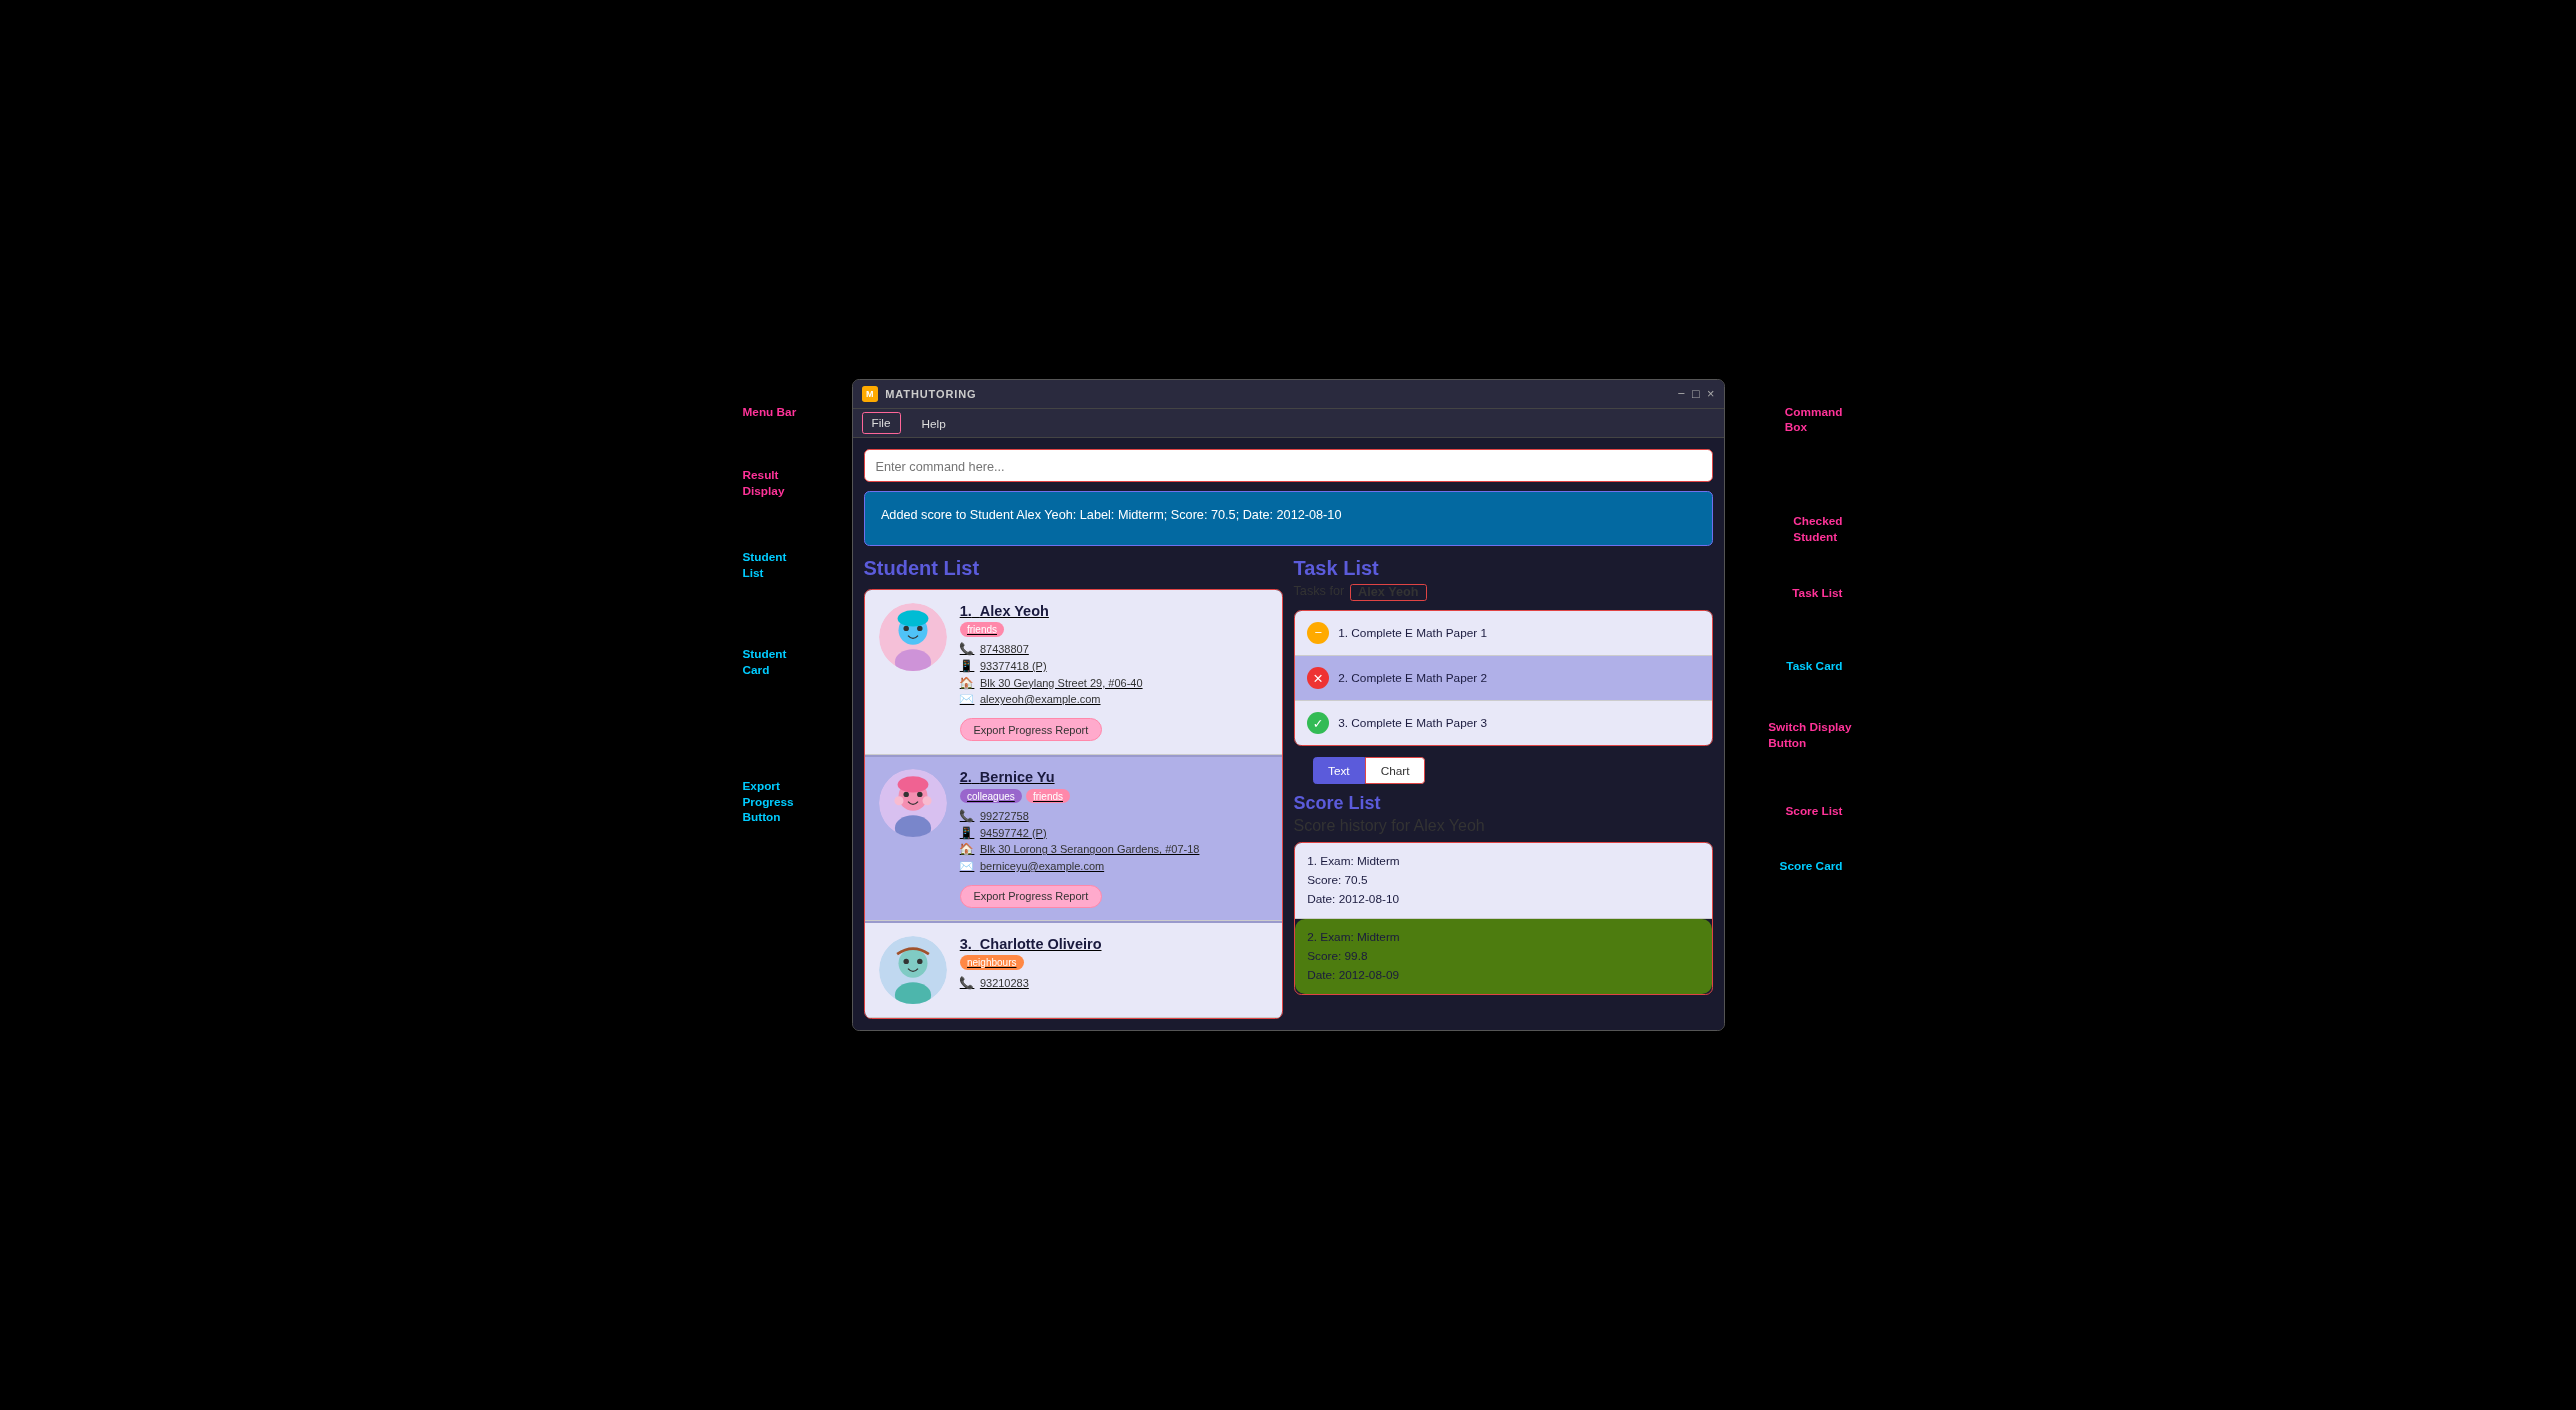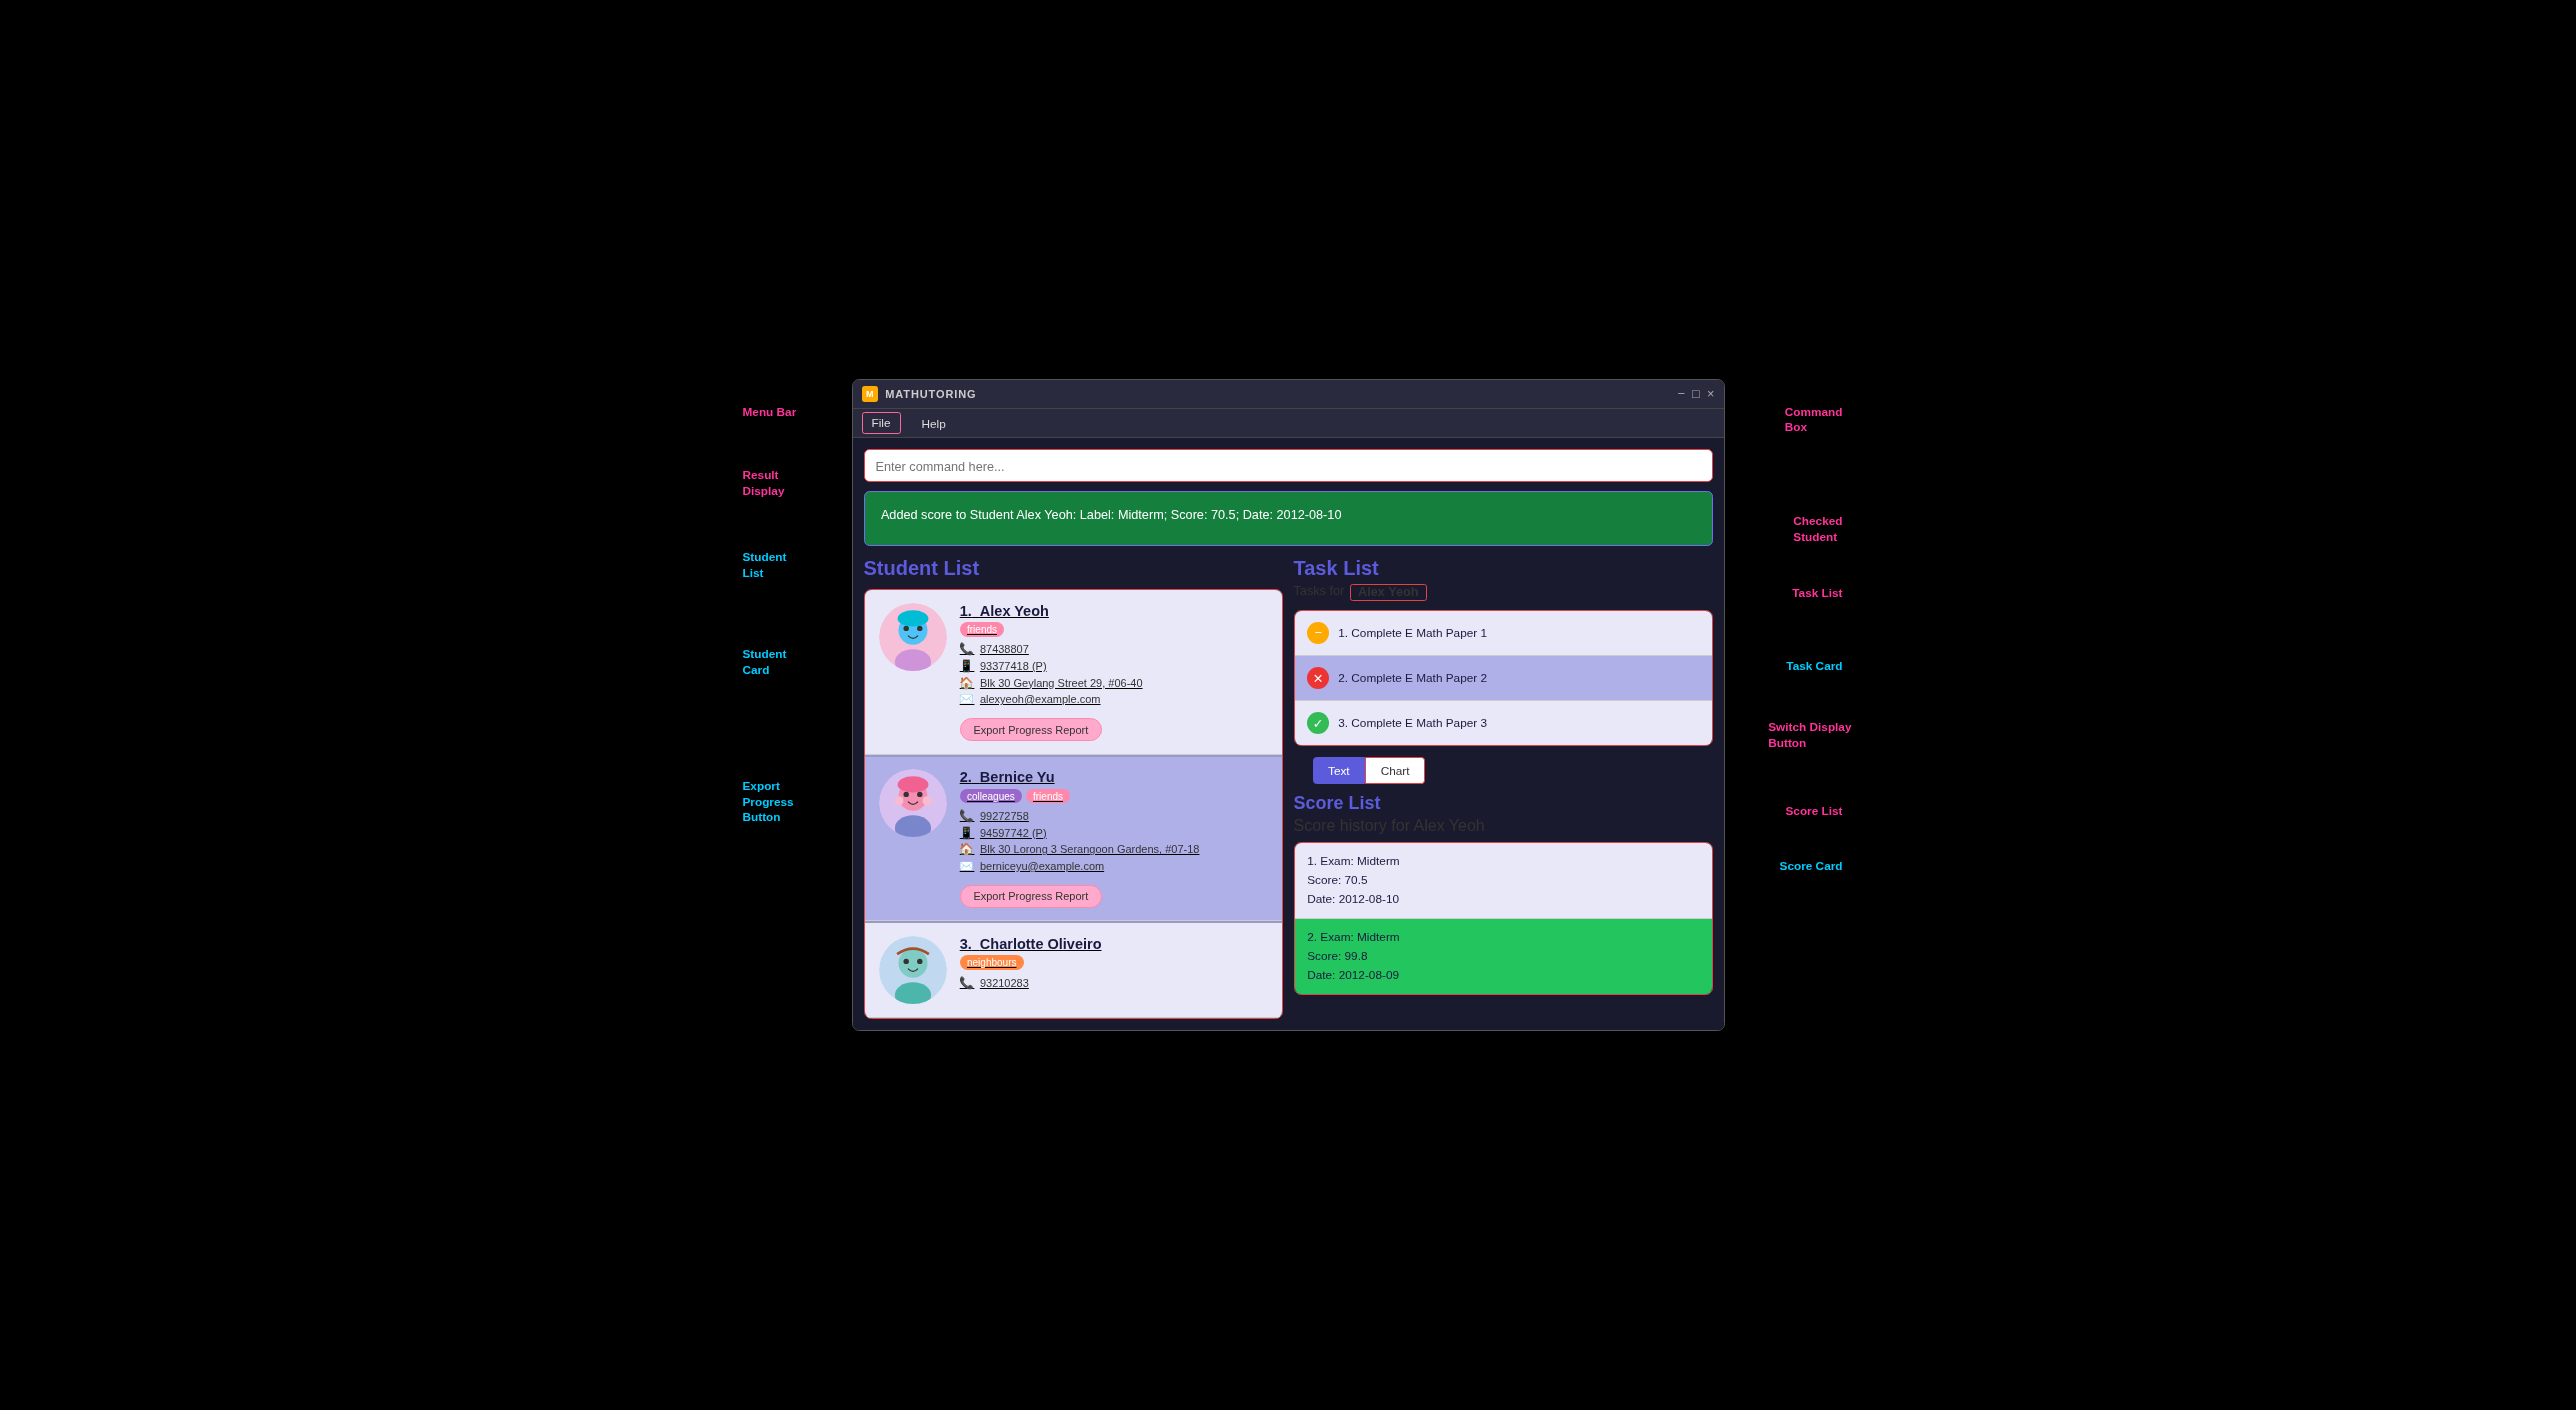--- a/index.html
+++ b/index.html
@@ -128,21 +128,21 @@
       width: 100%;
       border: none;
       outline: none;
       font-size: 12.7px;
       color: #999;
       background: transparent;
     }
 
     
     .result-display {
-      background: #15803d;
+      background: #0369a1;
       border-radius: 5.5px;
       padding: 14.5px 16.4px;
       margin-bottom: 11px;
       min-height: 55px;
       border: 1.8px solid #7070ee;
     }
     .result-display p {
       color: white;
       font-size: 12.7px;
       line-height: 1.5;
@@ -375,21 +375,22 @@
       border: 1.8px solid #e04444;
       border-radius: 7.3px;
       overflow: hidden;
     }
     .score-card {
       padding: 9px 12.7px;
       background: #e8e8f8;
       border-bottom: 0.9px solid #ccc;
     }
     .score-card.selected {
-      background: #22c55e;
+      background: #4d7c0f;
+      border-radius: 10px;
     }
     .score-card:last-child { border-bottom: none; }
     .score-card p {
       font-size: 11.8px;
       color: #1a1a3e;
       line-height: 1.6;
       font-weight: 500;
     }
 
     

